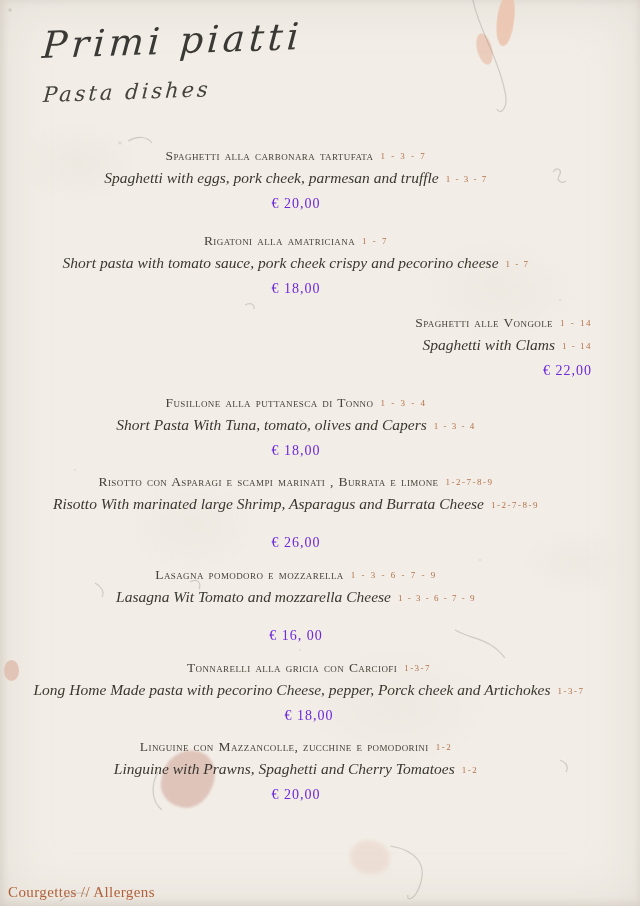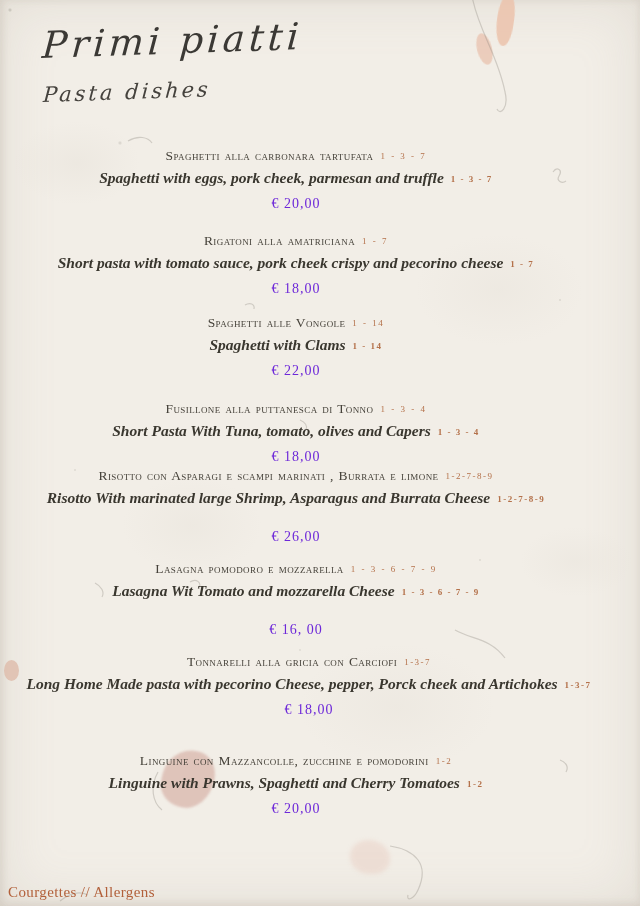--- a/index.html
+++ b/index.html
@@ -37,33 +37,33 @@
   }
   .script-sub{
     font-family:"DejaVu Serif", serif;
     font-style:italic;font-size:21px;letter-spacing:3px;color:#45423d;
     margin-top:16px;
     transform:rotate(-2deg) skewX(-6deg);transform-origin:left top;white-space:nowrap;
   }
   .menu{position:absolute;top:146px;left:0;width:592px;text-align:center;}
   .item{margin-bottom:15px;}
   .item:nth-child(1){margin-bottom:18px;}
-  .item:nth-child(3){margin-bottom:19px;}
-  .item:nth-child(4){margin-bottom:0;}
+  .item:nth-child(3){margin-bottom:13px;text-align:right;}
+  .item:nth-child(4){margin-bottom:12px;}
   .item:nth-child(5){margin-bottom:13px;}
   .item:nth-child(6){margin-bottom:13px;}
-  .item:nth-child(7){margin-bottom:32px;padding-left:26px;}
+  .item:nth-child(7){margin-bottom:12px;padding-left:26px;}
   .title-line{
     font-variant:small-caps;
     font-size:13.5px;letter-spacing:.4px;word-spacing:1px;
     color:#46423a;line-height:19px;white-space:nowrap;
   }
   .desc-line{
     font-style:italic;font-size:15.5px;color:#3a372f;
-    line-height:22px;white-space:nowrap;font-weight:bold;
+    line-height:22px;white-space:nowrap;
   }
   .allergen{
     font-size:9px;color:#b4714a;letter-spacing:1.5px;
     margin-left:7px;font-variant:normal;font-style:normal;
     position:relative;top:-1px;
   }
   .price{font-size:14px;letter-spacing:1px;color:#6d28d9;line-height:19px;margin-top:3px;}
   .item:nth-child(5) .price,.item:nth-child(6) .price{margin-top:16px;}
   .footer{
     position:absolute;left:8px;bottom:5px;

